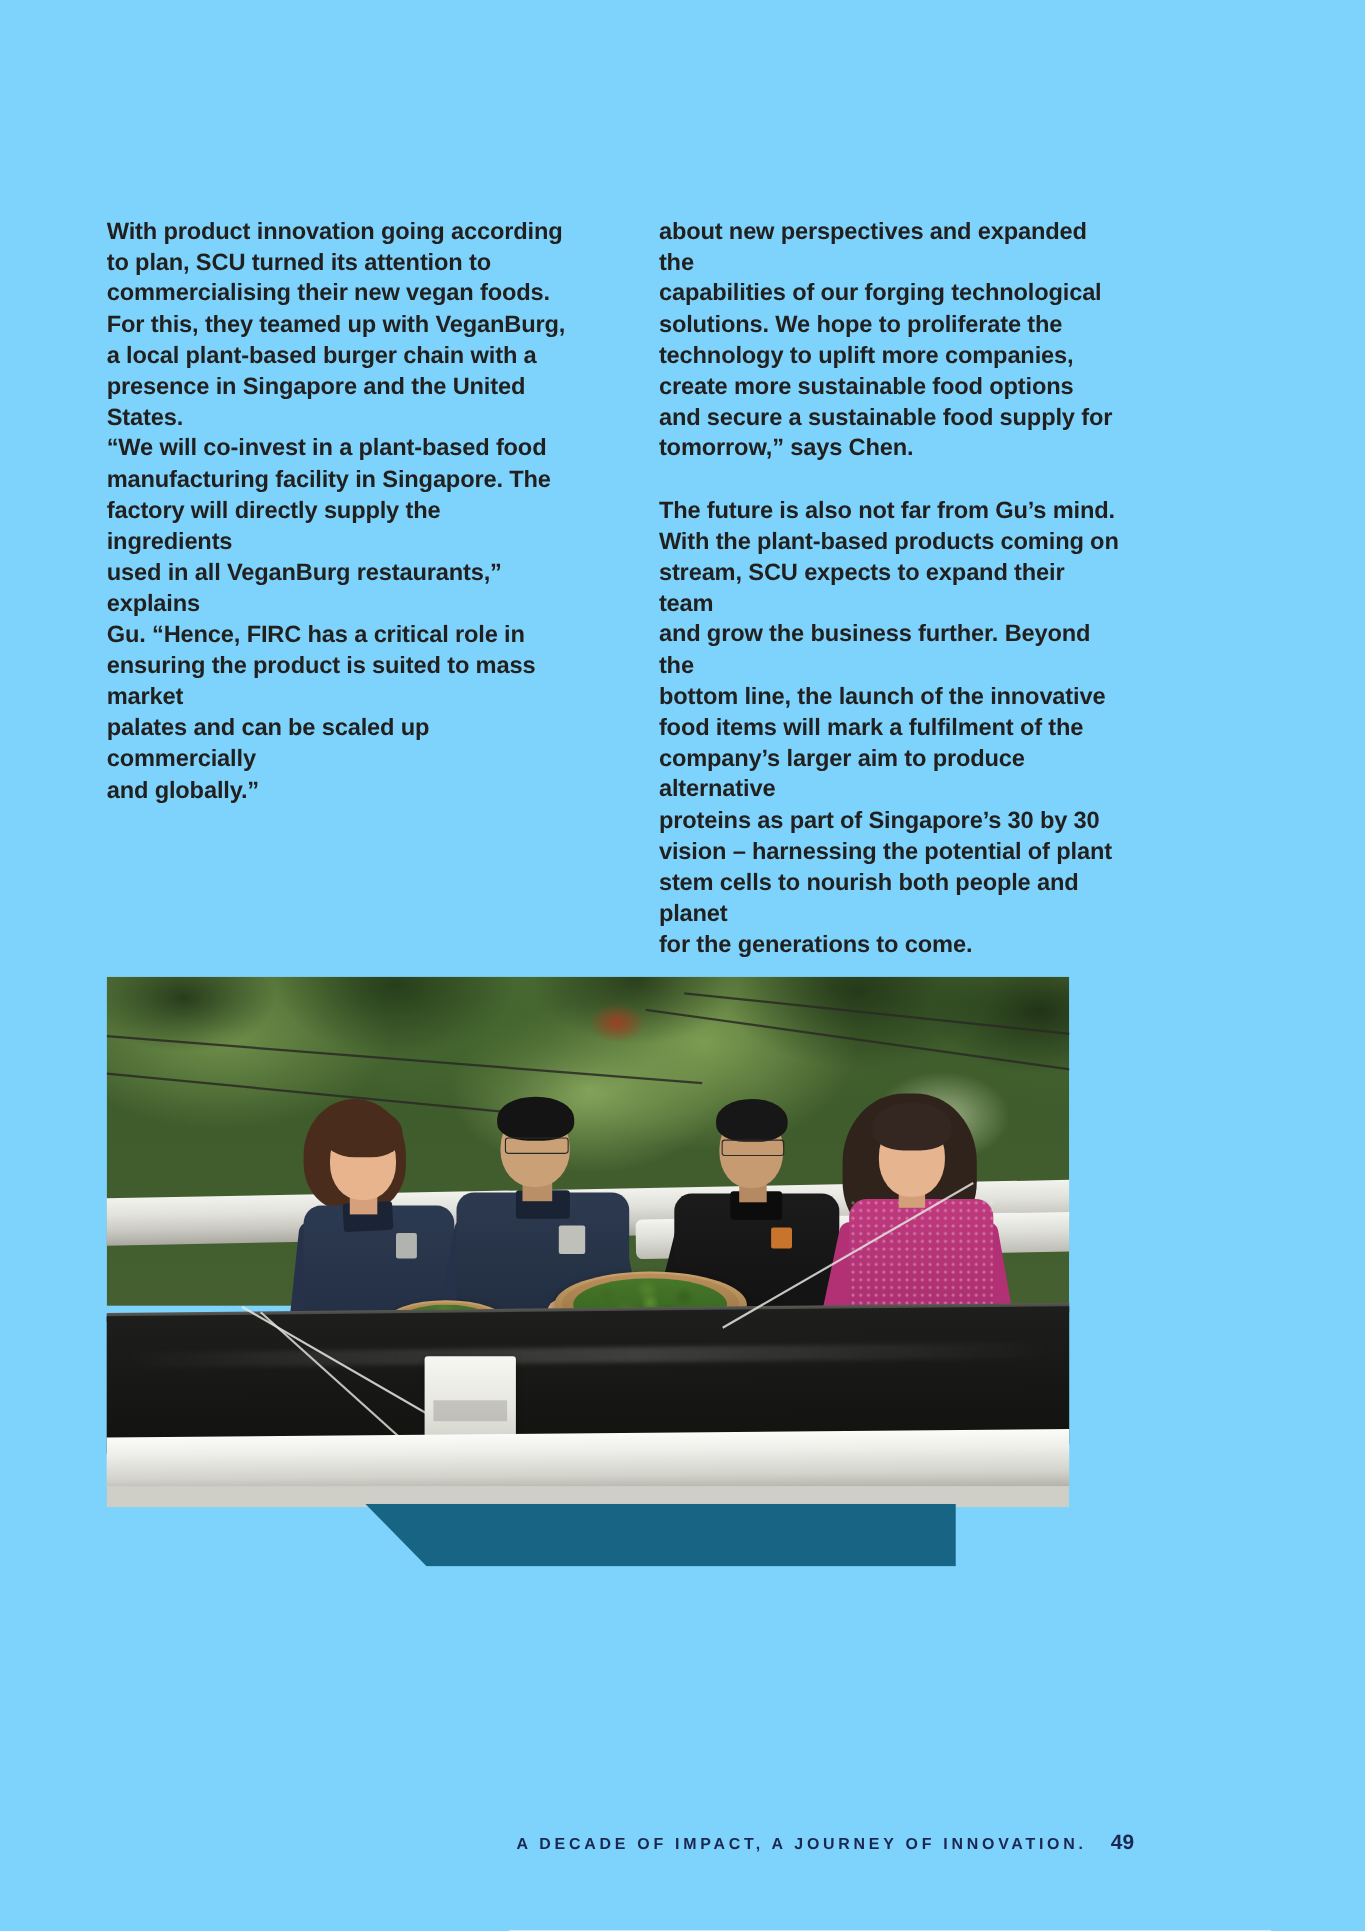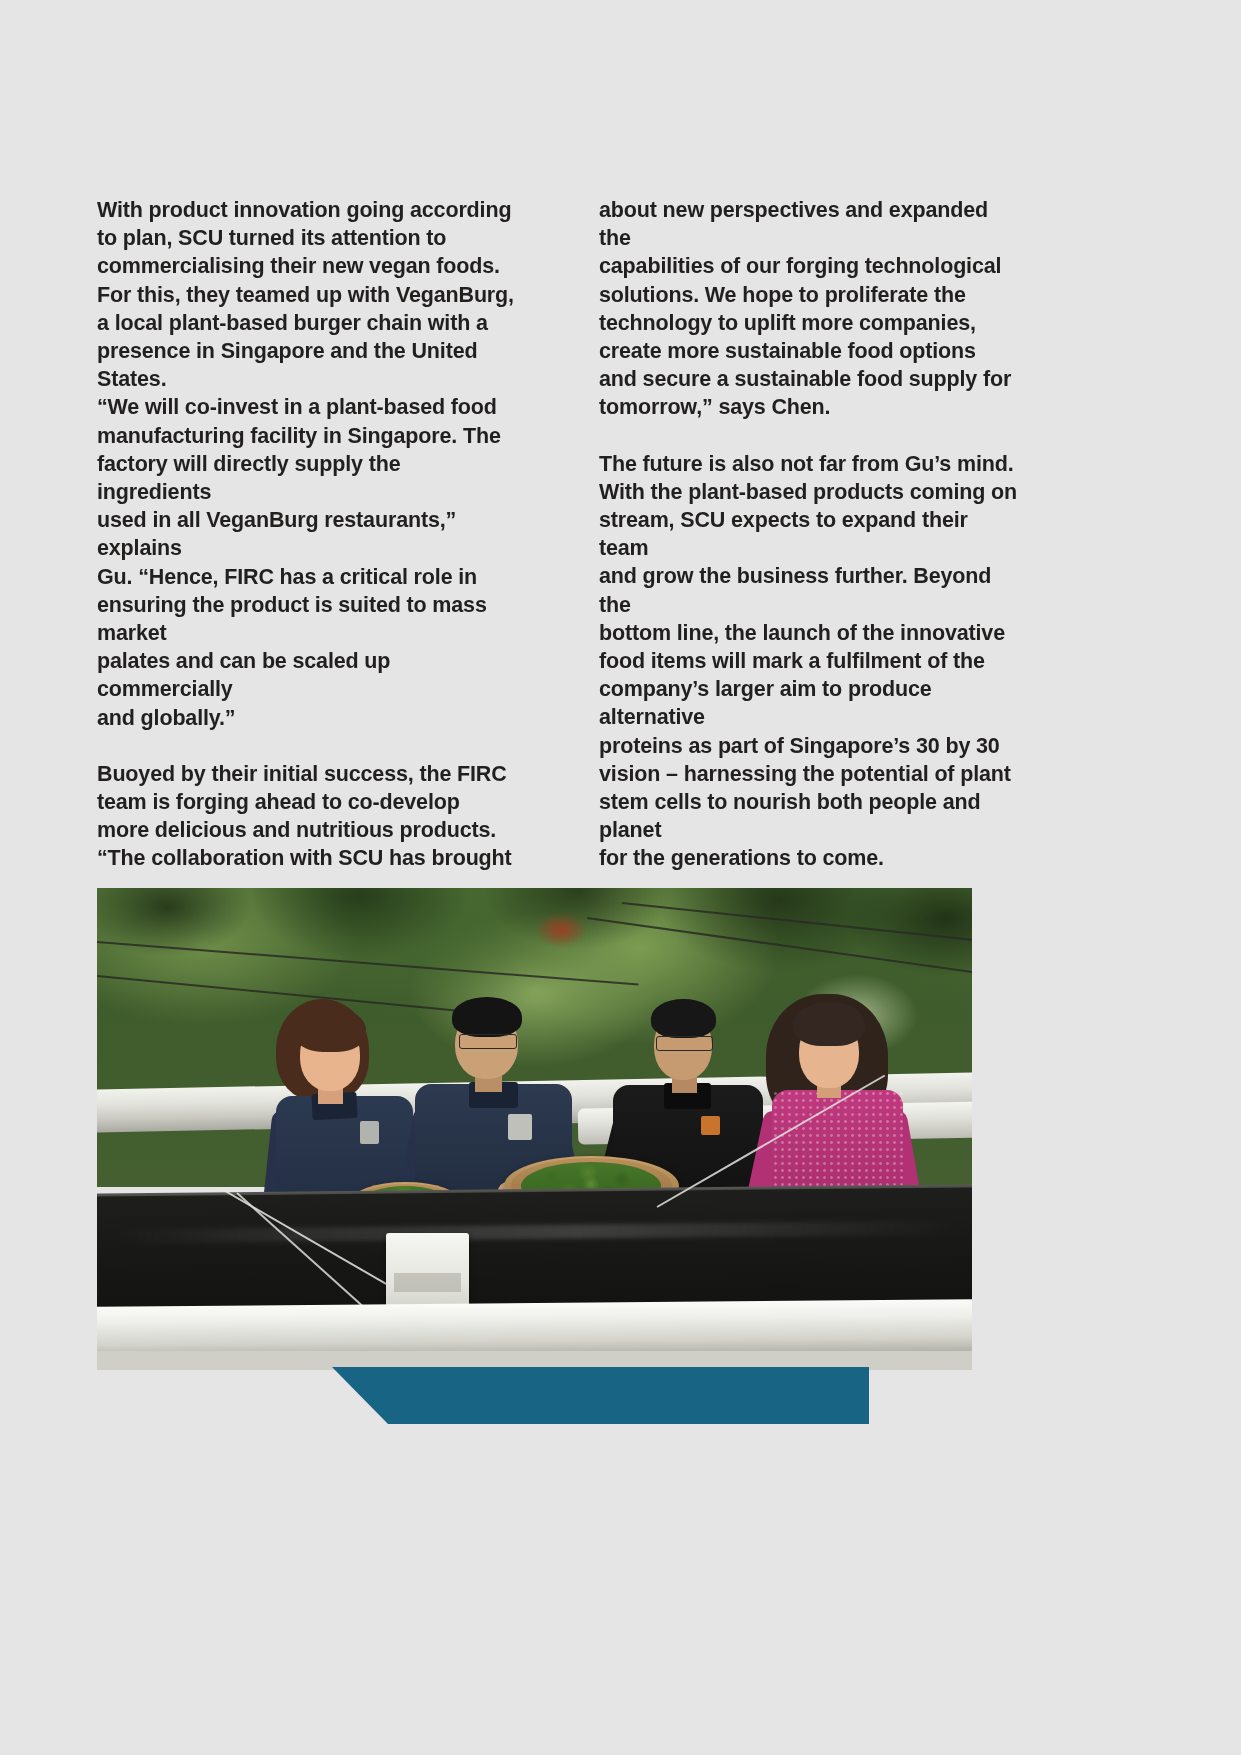--- a/index.html
+++ b/index.html
@@ -11,21 +11,21 @@
     width: 1241px;
     height: 1755px;
     position: relative;
     font-family: "Liberation Sans", sans-serif;
     overflow: hidden;
   }
 
   .page {
     position: absolute;
     inset: 0;
-    background: #e5e5e5;
+    background: #7dd3fc;
   }
 
   
   .columns {
     position: absolute;
     left: 97px;
     top: 196px;
     width: 920px;
     display: flex;
     gap: 84px;
@@ -330,24 +330,20 @@
 a local plant-based burger chain with a
 presence in Singapore and the United States.
 “We will co-invest in a plant-based food
 manufacturing facility in Singapore. The
 factory will directly supply the ingredients
 used in all VeganBurg restaurants,” explains
 Gu. “Hence, FIRC has a critical role in
 ensuring the product is suited to mass market
 palates and can be scaled up commercially
 and globally.”</p>
-      <p class="para" style="color: rgb(34, 31, 31);">Buoyed by their initial success, the FIRC
-team is forging ahead to co-develop
-more delicious and nutritious products.
-“The collaboration with SCU has brought</p>
     </div>
 
     <div class="column col-right">
       <p class="para" style="color: rgb(34, 31, 31);">about new perspectives and expanded the
 capabilities of our forging technological
 solutions. We hope to proliferate the
 technology to uplift more companies,
 create more sustainable food options
 and secure a sustainable food supply for
 tomorrow,” says Chen.</p>
@@ -453,14 +449,18 @@
       </div>
 
       <div class="pipe-lower"></div>
       <div class="floor"></div>
 
     </div>
   </div>
 
   <div class="teal-band"></div>
 
+  <div class="footer">
+    <span class="footer-title" style="color: rgb(27, 39, 80);">A DECADE OF IMPACT, A JOURNEY OF INNOVATION.</span>
+    <span class="footer-page" style="color: rgb(27, 39, 80);">49</span>
+  </div>
 
 </div>
 
 </body></html>

